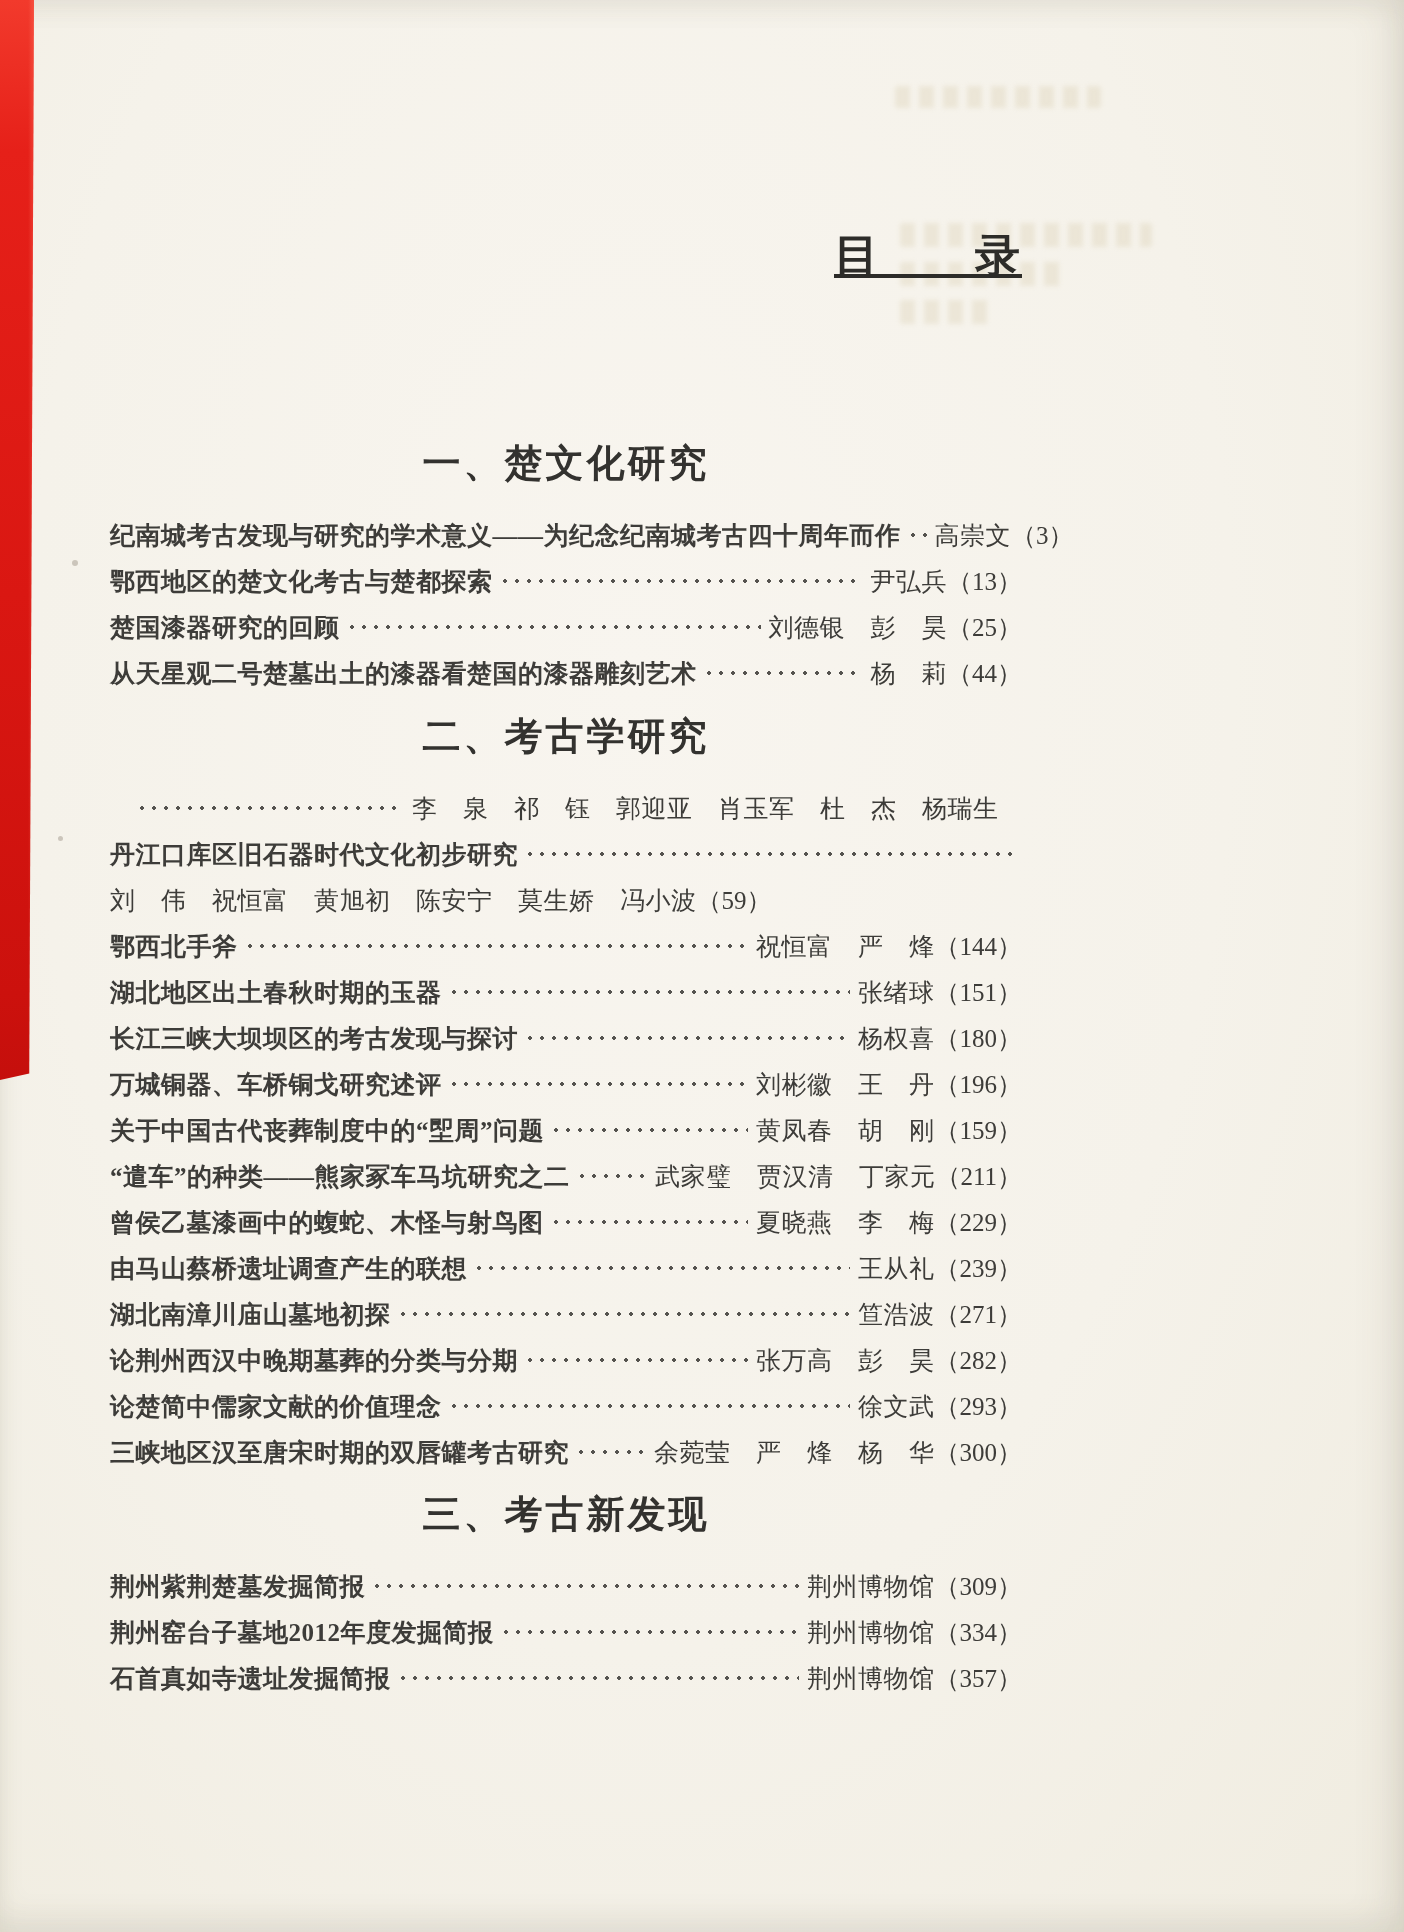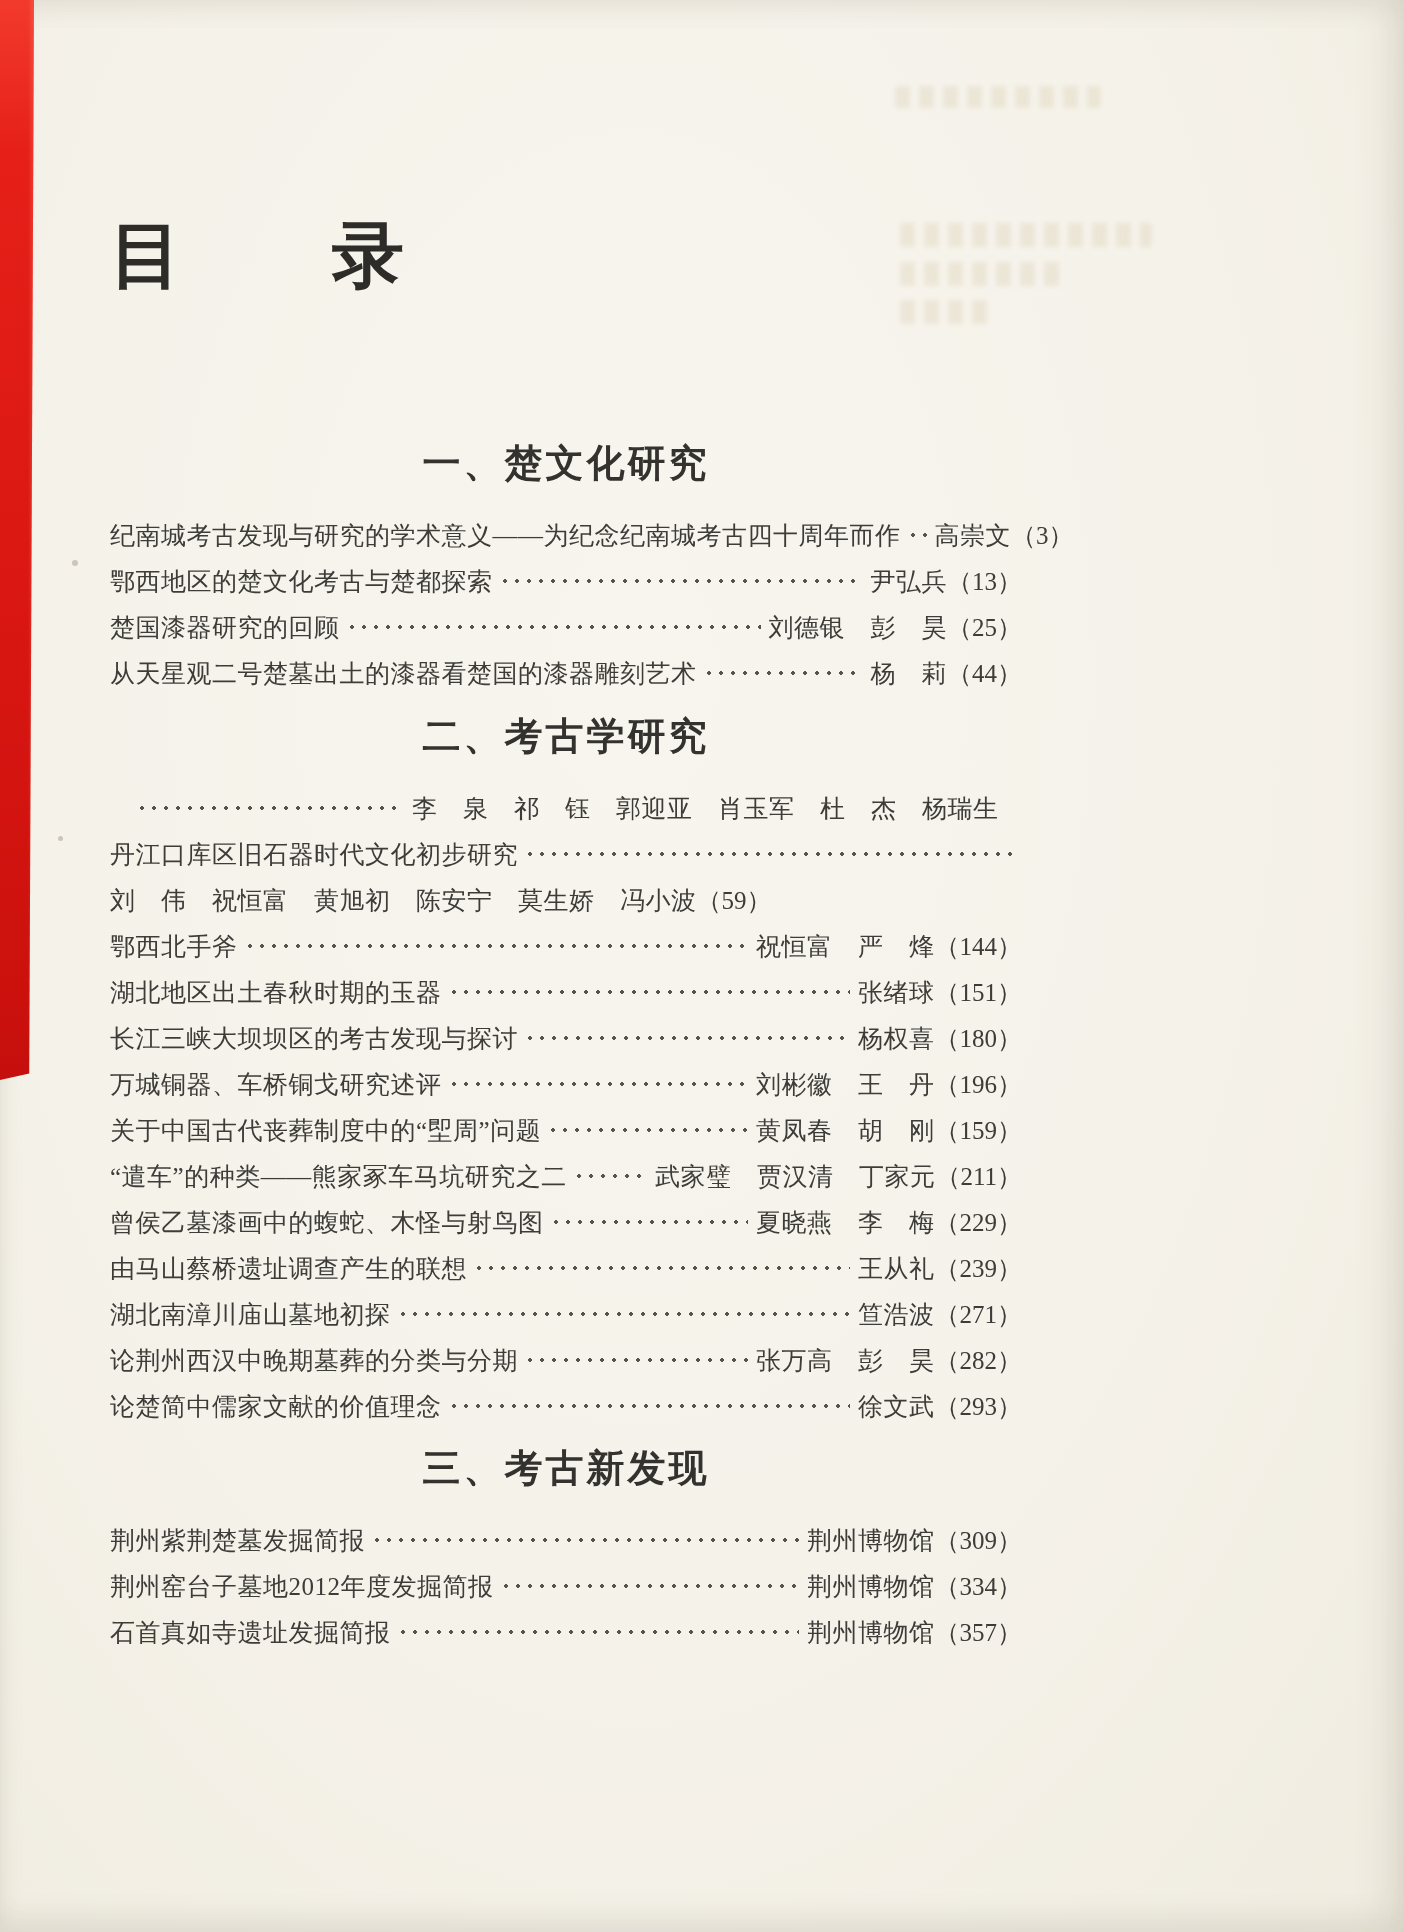--- a/index.html
+++ b/index.html
@@ -31,39 +31,40 @@
     background:repeating-linear-gradient(90deg, rgba(198,182,138,.55) 0 15px, rgba(198,182,138,0) 15px 24px);
     filter:blur(2.5px);
     opacity:.38;
     border-radius:3px;
   }
   .speck{position:absolute;background:rgba(125,115,100,.35);border-radius:50%;}
 
   .content{position:absolute;left:110px;top:210px;width:912px;}
 
   .toc-title{
-    height:92px;line-height:92px;text-align:left;
-    font-size:72px;font-weight:700;color:#2d2c29;
+    height:92px;line-height:92px;text-align:right;
+    font-size:45px;font-weight:700;color:#2d2c29;
     letter-spacing:2px;
+    text-decoration:underline;
   }
   .toc-section{margin:0;}
   .section-heading{
     height:46px;line-height:46px;margin-top:138px;margin-bottom:26px;
     text-align:center;
     font-family:"Liberation Sans","DejaVu Sans",sans-serif;
     font-size:38px;font-weight:600;color:#33322f;letter-spacing:3px;
   }
   .toc-section:nth-of-type(2) .section-heading{margin-top:17px;}
   .toc-section:nth-of-type(3) .section-heading{margin-top:16px;}
 
   .entry-row{
     height:46px;display:flex;align-items:center;
     font-size:25px;white-space:nowrap;
   }
-  .entry-title{flex:0 0 auto;letter-spacing:.5px;}
+  .entry-title{flex:0 0 auto;letter-spacing:.5px;font-weight:bold;}
   .entry-authors{flex:0 0 auto;letter-spacing:.5px;}
   .entry-page{flex:0 0 auto;}
   .leader{
     flex:1 1 20px;height:46px;margin:0 8px 0 6px;min-width:20px;
     background-image:radial-gradient(circle,#55534f 1.7px,rgba(85,83,79,0) 1.9px);
     background-size:12px 46px;background-position:0 52%;background-repeat:repeat-x;
   }
   .entry-row.no-tail .leader{margin-right:2px;}
   .entry-row.authors-leader{justify-content:flex-start;}
   .entry-row.authors-leader .leader{flex:0 0 268px;margin-left:26px;}
@@ -185,20 +186,26 @@
             <span class="leader"></span>
             <span class="entry-authors">张万高　彭　昊</span>
             <span class="entry-page">（282）</span>
           </div>
           <div class="entry-row ">
             <span class="entry-title">论楚简中儒家文献的价值理念</span>
             <span class="leader"></span>
             <span class="entry-authors">徐文武</span>
             <span class="entry-page">（293）</span>
           </div>
+          <div class="entry-row ">
+            <span class="entry-title">三峡地区汉至唐宋时期的双唇罐考古研究</span>
+            <span class="leader"></span>
+            <span class="entry-authors">余菀莹　严　烽　杨　华</span>
+            <span class="entry-page">（300）</span>
+          </div>
         </section>
         <section class="toc-section">
           <div class="section-heading">三、考古新发现</div>
           <div class="entry-row ">
             <span class="entry-title">荆州紫荆楚墓发掘简报</span>
             <span class="leader"></span>
             <span class="entry-authors">荆州博物馆</span>
             <span class="entry-page">（309）</span>
           </div>
           <div class="entry-row ">

